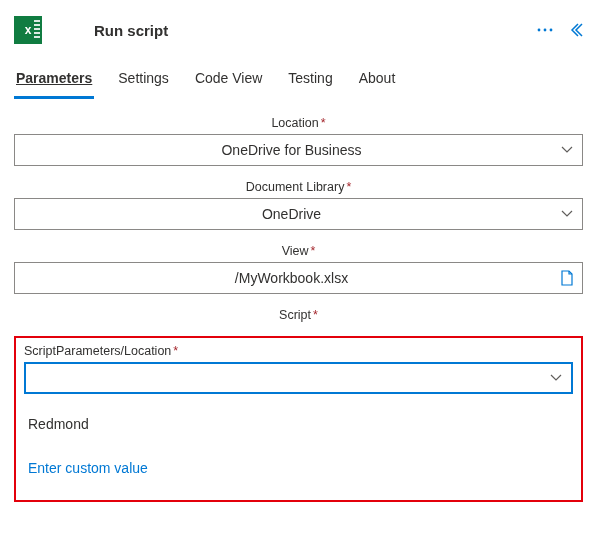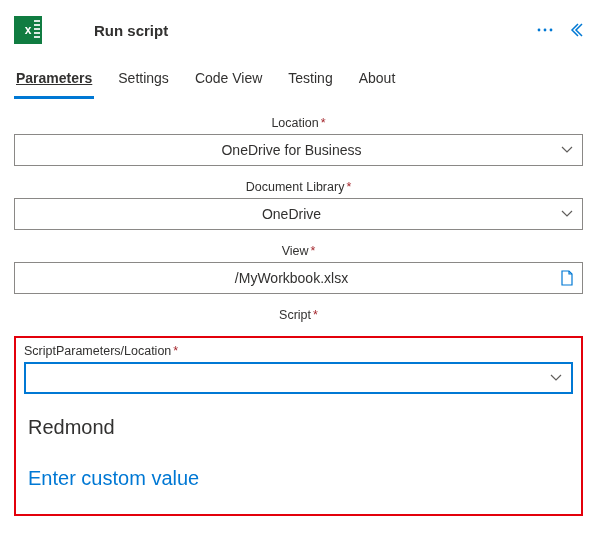--- a/index.html
+++ b/index.html
@@ -108,21 +108,21 @@
   }
   .combo.focus {
     border: 2px solid #0078D4;
     height: 32px;
   }
   .dropdown {
     margin-top: 8px;
   }
   .dd-item {
     padding: 14px 4px;
-    font-size: 20px;
+    font-size: 14px;
     color: #323130;
     cursor: pointer;
   }
   .dd-item.link { color: #0078D4; }
 </style>
 </head>
 <body>
 
 <div class="header">
   <div class="app-icon">

